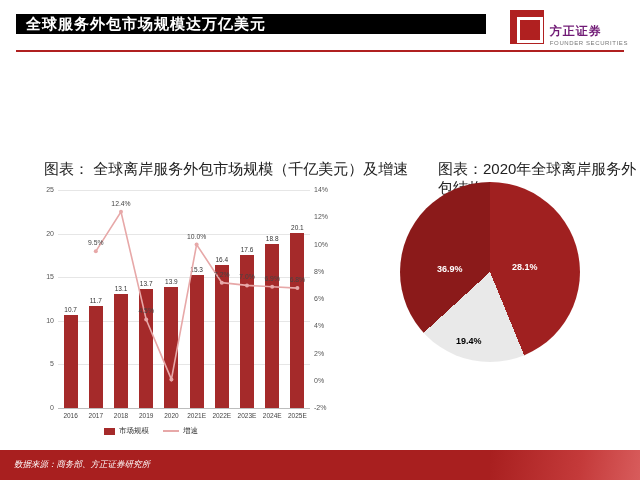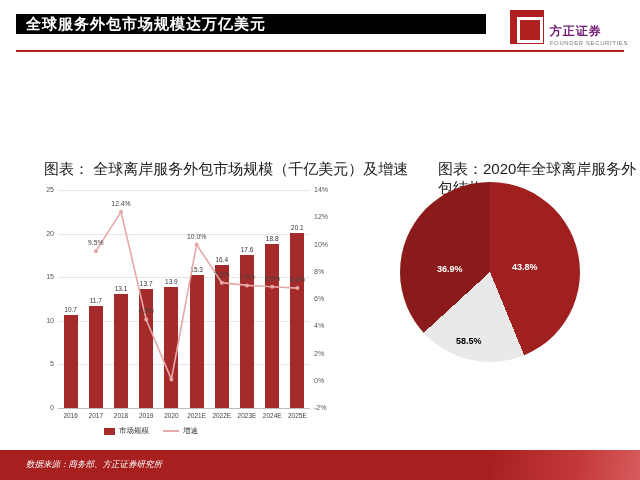--- a/index.html
+++ b/index.html
@@ -114,21 +114,21 @@
   .legend-right .item { display: flex; align-items: center; gap: 4px; }
   .legend-right .sw { width: 8px; height: 8px; display:inline-block; }
 
   
   .footer {
     position: absolute; left: 0; bottom: 0; width: 640px; height: 30px;
     background: #a81f1f;
     display: flex; align-items: center;
   }
   .footer .src {
-    color: #ffffff; font-size: 8.5px; font-style: italic; padding-left: 26px;
+    color: #ffffff; font-size: 8.5px; font-style: italic; padding-left: 14px;
   }
   .footer-accent {
     position:absolute; right:0; bottom:0; width:150px; height:30px;
     background: linear-gradient(100deg, #a81f1f 0%, #c43a3a 60%, #d85c5c 100%);
   }
 </style>
 </head>
 <body>
 
 <div class="page">
@@ -227,22 +227,22 @@
         <div class="baseline" style="top: 218px;"></div>
       </div>
     <div class="legend-left">
       <span><span class="sw"></span><span>市场规模</span></span>
       <span><span class="swl"></span><span>增速</span></span>
     </div>
   </div>
 
   <div class="chart-right">
     <div class="pie"></div>
-    <div class="slice-label" style="left:152px; top:86px; color:#ffffff;">43.8%</div>
-    <div class="slice-label" style="left:96px; top:160px; color:#000000;">58.5%</div>
+    <div class="slice-label" style="left:152px; top:86px; color:#ffffff;">28.1%</div>
+    <div class="slice-label" style="left:96px; top:160px; color:#000000;">19.4%</div>
     <div class="slice-label" style="left:68px; top:88px; color:#ffffff;margin-left:9px;">36.9%</div>
   </div>
 
   <div class="footer">
     <span class="src">数据来源：商务部、方正证券研究所</span>
     <div class="footer-accent"></div>
   </div>
 </div>
 
 </body></html>

